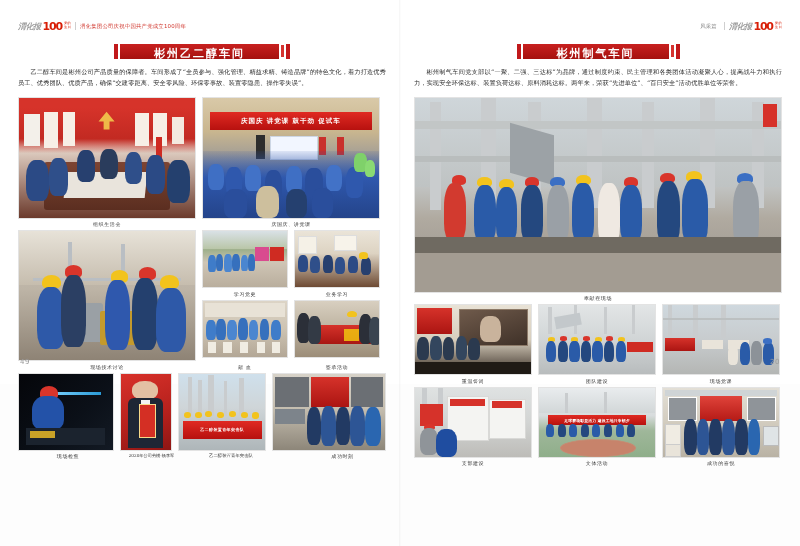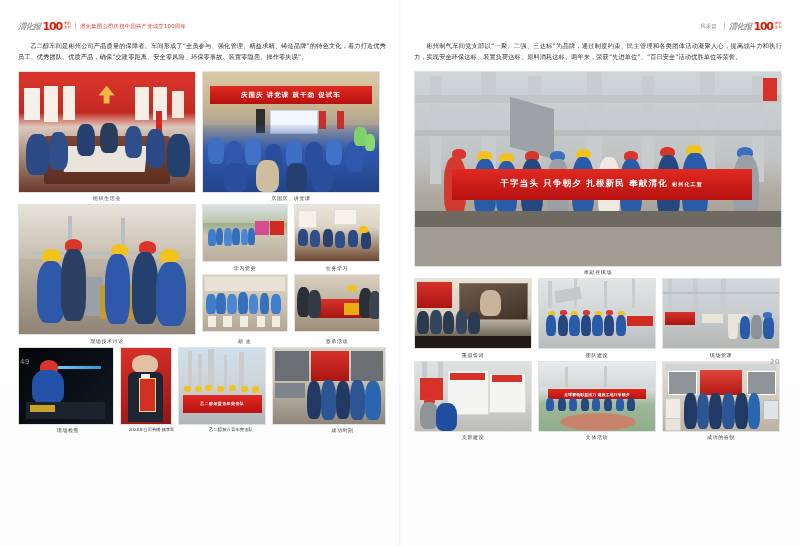--- a/index.html
+++ b/index.html
@@ -166,20 +166,26 @@
         <span class="logo-100">100</span>
         <span class="logo-sub">
           <span>党的</span><br>
           <span>生日</span>
         </span>
       </span>
       <span class="runhead-sep"></span>
       <span class="runhead-text">渭化集团公司庆祝中国共产党成立100周年</span>
     </div>
 
+    <div class="banner-wrap">
+      <span class="banner-tick"></span>
+      <span class="banner">彬州乙二醇车间</span>
+      <span class="banner-tick small"></span>
+      <span class="banner-tick"></span>
+    </div>
 
     <p class="body-copy">乙二醇车间是彬州公司产品质量的保障者。车间形成了“全员参与、强化管理、精益求精、铸造品牌”的特色文化，着力打造优秀员工、优秀团队、优质产品，确保“交建零距离、安全零风险、环保零事故、装置零隐患、操作零失误”。</p>
 
     <div class="grid">
 
       <div class="row">
         <div class="cell" style="width:178px;">
           <div class="photo" style="height:122px;">
             <div class="sc" style="background:linear-gradient(180deg,#efe6de 0%,#e7d8cc 40%,#6b3a2c 100%)"></div>
             <div class="sc" style="background:linear-gradient(180deg,#d6332a 8%,#c22a22 34%,rgba(0,0,0,0) 46%)"></div>
@@ -403,20 +409,26 @@
       <span class="logo-mark">
         <span class="logo-wordmark">渭化报</span>
         <span class="logo-100">100</span>
         <span class="logo-sub">
           <span>党的</span><br>
           <span>生日</span>
         </span>
       </span>
     </div>
 
+    <div class="banner-wrap">
+      <span class="banner-tick"></span>
+      <span class="banner">彬州制气车间</span>
+      <span class="banner-tick small"></span>
+      <span class="banner-tick"></span>
+    </div>
 
     <p class="body-copy">彬州制气车间党支部以“一聚、二强、三达标”为品牌，通过制度约束、民主管理和各类团体活动凝聚人心，提高战斗力和执行力，实现安全环保达标、装置负荷达标、原料消耗达标。两年来，荣获“先进单位”、“百日安全”活动优胜单位等荣誉。</p>
 
     <div class="grid">
 
       <div class="row">
         <div class="cell" style="width:368px;">
           <div class="photo" style="height:196px;">
             <div class="sc" style="background:linear-gradient(180deg,#d5dde3 0%,#c7ccce 40%,#b0aaa0 62%,#97908a 100%)"></div>
             <div style="position:absolute;left:0;top:0;width:100%;height:46%;background:linear-gradient(180deg,#cfd6da,#bfc3c3);"></div>
@@ -445,24 +457,20 @@
             <div class="blip" style="left:16%;top:45%;width:6%;height:30%;background:#2a5ba8;"></div>
             <div class="blip" style="left:22%;top:46%;width:6%;height:29%;background:#2a5ba8;"></div>
             <div class="blip" style="left:29%;top:45%;width:6%;height:30%;background:#24487f;"></div>
             <div class="blip" style="left:36%;top:45%;width:6%;height:30%;background:#9aa0a6;"></div>
             <div class="blip" style="left:43%;top:44%;width:6%;height:31%;background:#2a5ba8;"></div>
             <div class="blip" style="left:50%;top:44%;width:6%;height:32%;background:#efe9e2;"></div>
             <div class="blip" style="left:56%;top:45%;width:6%;height:30%;background:#2a5ba8;"></div>
             <div class="blip" style="left:66%;top:43%;width:6.4%;height:33%;background:#24487f;"></div>
             <div class="blip" style="left:73%;top:42%;width:7%;height:34%;background:#2a5ba8;"></div>
             <div class="blip" style="left:87%;top:43%;width:7%;height:34%;background:#9aa0a6;"></div>
-            <div class="bannerstrip" style="left:10%;top:50%;width:82%;height:16%;font-size:8.5px;letter-spacing:1.2px;">
-              <span>干字当头  只争朝夕  扎根新民  奉献渭化</span>
-              <span style="font-size:5px;margin-left:4px;">彬州化工宣</span>
-            </div>
             <div style="position:absolute;left:0;top:72%;width:100%;height:10%;background:#6f6a61;"></div>
             <div style="position:absolute;left:0;top:80%;width:100%;height:20%;background:#a39c92;"></div>
           </div>
         </div>
       </div>
       <div class="cap-row">
         <div class="caption" style="width:368px;flex:none;">奉献在现场</div>
       </div>
 
       <div class="row">

